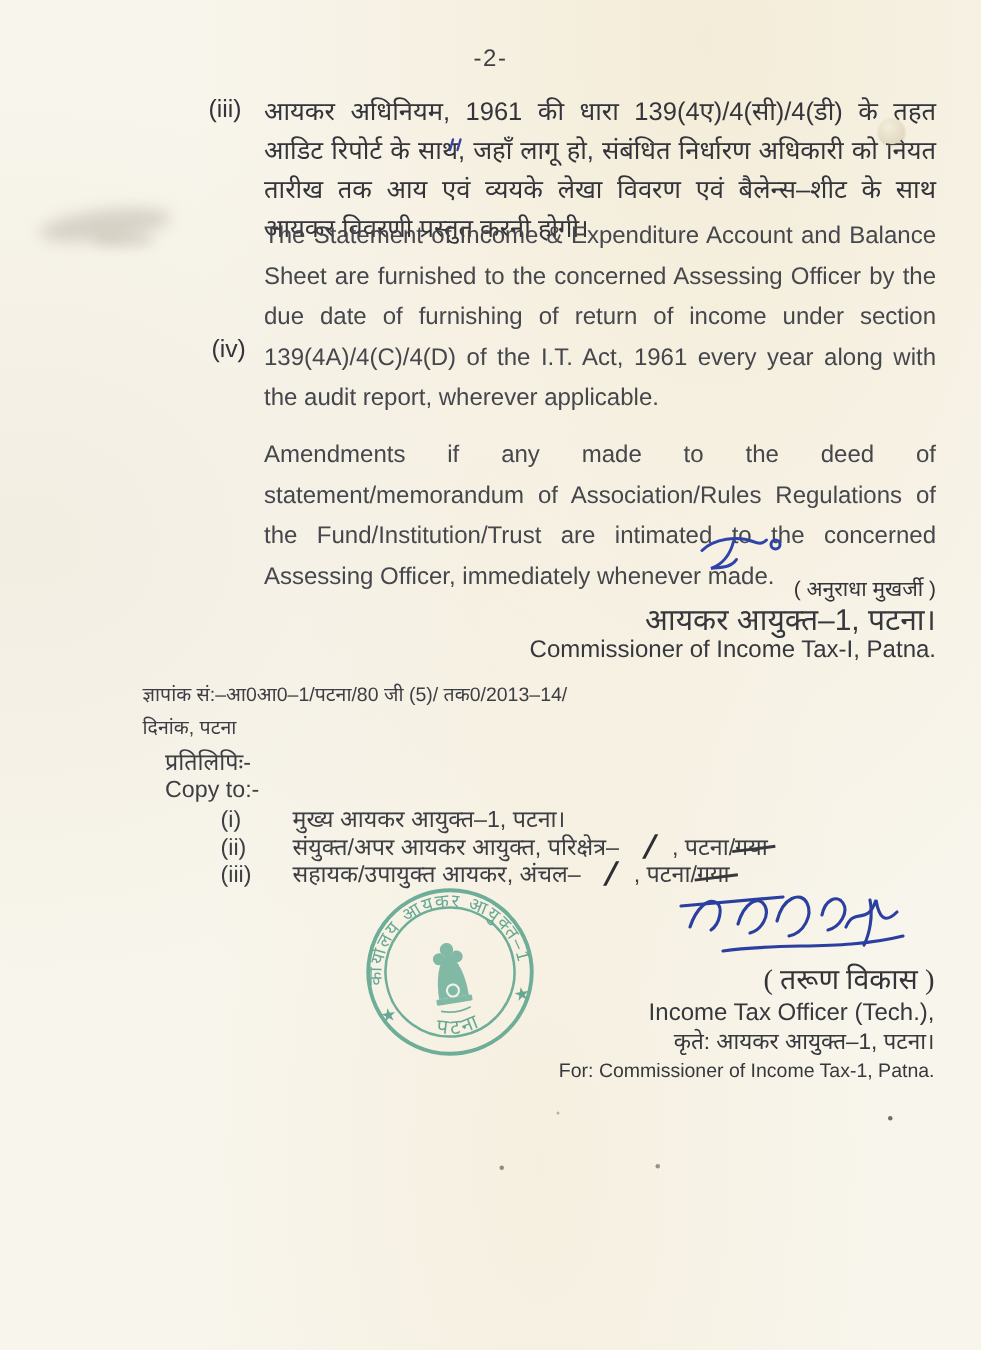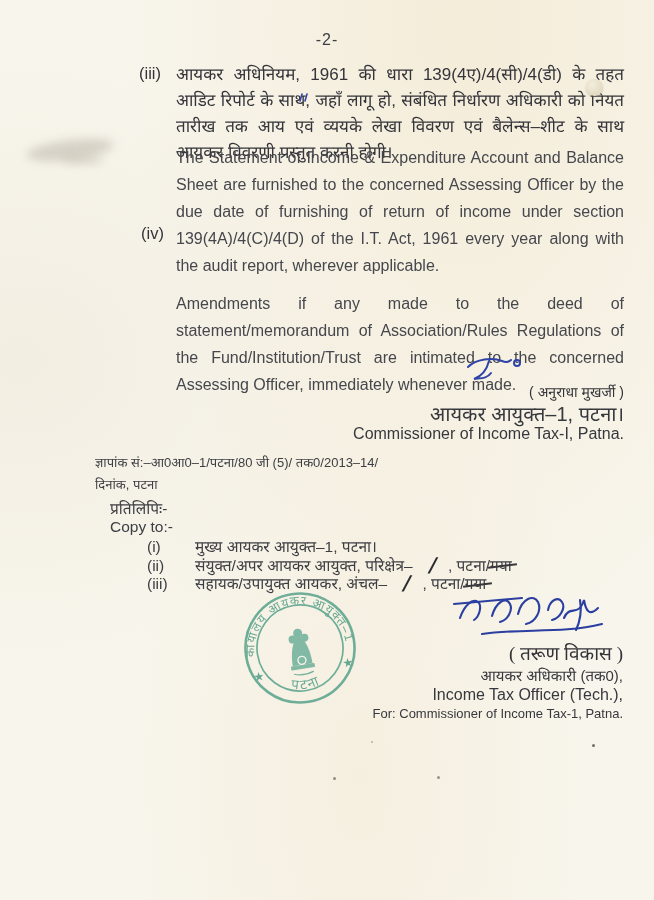--- a/index.html
+++ b/index.html
@@ -183,22 +183,22 @@
           <path d="M40,28 C44,14 54,8 58,16 C61,22 56,32 48,34"></path>
           <path d="M66,26 C70,10 82,6 86,14 C90,22 84,34 74,36"></path>
           <path d="M96,22 C98,12 106,8 110,14 C114,20 108,30 100,32"></path>
           <path d="M112,30 C118,16 126,30 132,12 C134,24 138,28 146,20"></path>
           <path d="M128,12 C130,22 128,34 124,42"></path>
           <path d="M30,46 C70,40 110,46 150,36"></path>
         </g>
       </svg>
     </div>
     <div class="name">( तरूण विकास )</div>
-    <div class="l1">आयकर अधिकारी (तक0),</div>
     <div class="l2">Income Tax Officer (Tech.),</div>
+    <div class="l3">कृते: आयकर आयुक्त–1, पटना।</div>
     <div class="l4">For: Commissioner of Income Tax-1, Patna.</div>
   </div>
 
   <div class="hole-dot"></div>
   <div class="smudge smudge1"></div>
   <div class="smudge smudge2"></div>
   <div class="speck sp1"></div>
   <div class="speck sp2"></div>
   <div class="speck sp3"></div>
   <div class="speck sp4"></div>

